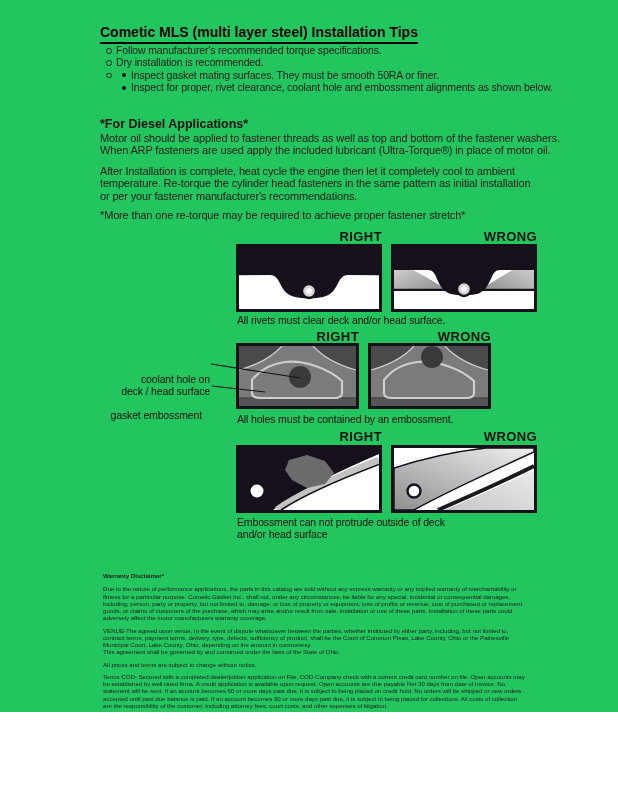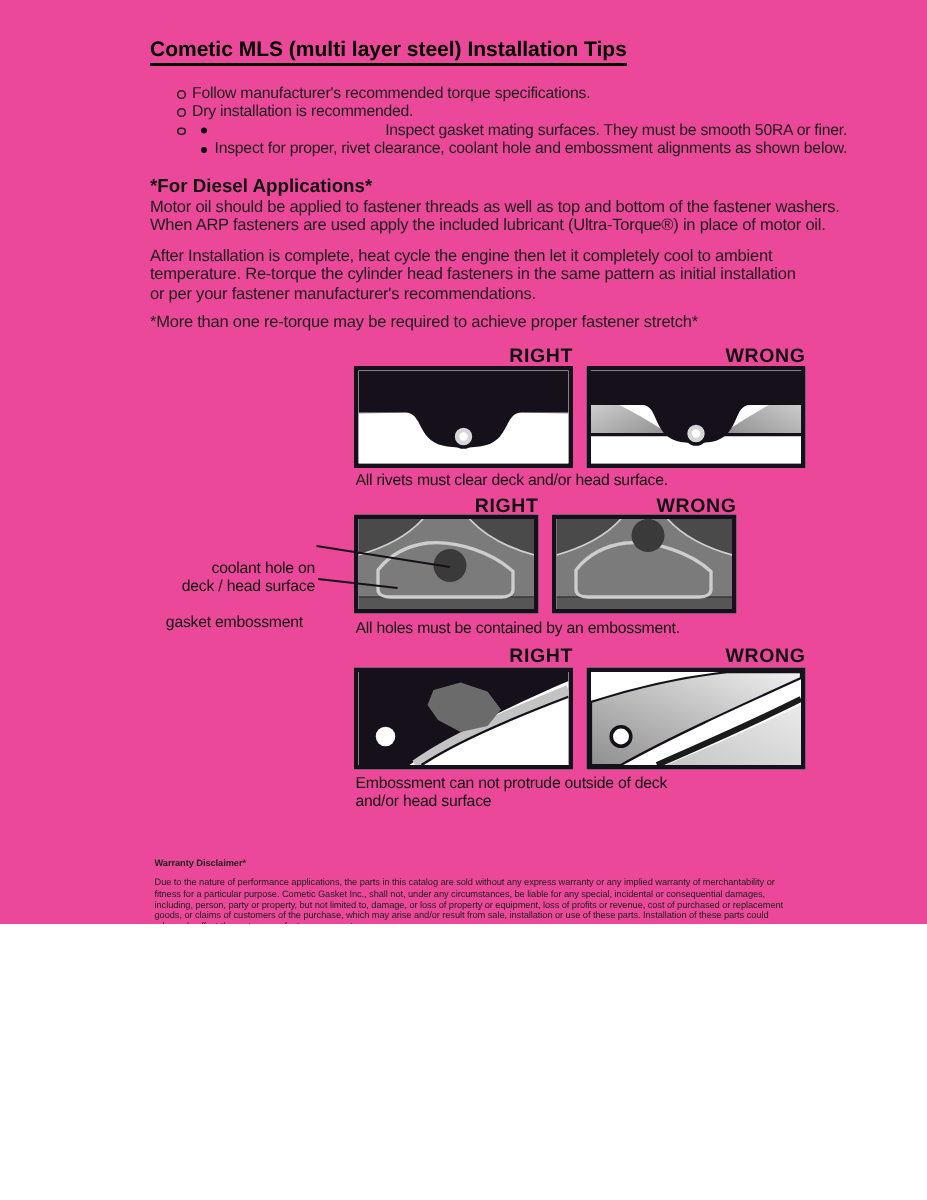--- a/index.html
+++ b/index.html
@@ -1,31 +1,31 @@
 <!DOCTYPE html>
 <html><head>
 <meta charset="utf-8">
 <style>
   html,body{margin:0;padding:0;background:#ffffff;}
   .page{
-    position:relative;width:618px;height:616px;background:#ec4899;
+    position:relative;width:618px;height:712px;background:#22c55e;
     font-family:"Liberation Sans","DejaVu Sans",sans-serif;color:#1c1c1c;overflow:hidden;
   }
   .abs{position:absolute;}
   .title{
     left:100px;top:24px;font-size:14px;font-weight:bold;color:#000;
     border-bottom:2px solid #000;padding-bottom:2px;letter-spacing:0;
   }
-  .tips{left:116px;top:44px;margin:12px;padding:0;list-style:none;font-size:10.5px;line-height:12.4px;letter-spacing:-0.15px;}
+  .tips{left:116px;top:44px;margin:0;padding:0;list-style:none;font-size:10.5px;line-height:12.4px;letter-spacing:-0.15px;}
   .tips li{position:relative;}
   .tips > li::before{
     content:"";position:absolute;left:-10px;top:4px;width:3.5px;height:3.5px;
     border:1px solid #222;border-radius:50%;background:transparent;
   }
-  .tips ul{margin:0;padding:0 0 0 15px;list-style:none;text-align:right;}
+  .tips ul{margin:0;padding:0 0 0 15px;list-style:none;}
   .tips ul li::before{
     content:"";position:absolute;left:-9px;top:4.5px;width:4px;height:4px;
     border-radius:50%;background:#111;border:none;
   }
   .h2{left:100px;top:117px;font-size:12.5px;font-weight:bold;color:#111;}
   .body-par{font-size:11px;line-height:12.4px;letter-spacing:-0.15px;white-space:pre-line;width:470px;}
   .p1{left:100px;top:132px;}
   .p2{left:100px;top:165px;}
   .p3{left:100px;top:209px;}
   .fig-label{font-size:13px;font-weight:bold;letter-spacing:0.4px;text-align:right;color:#111;}

